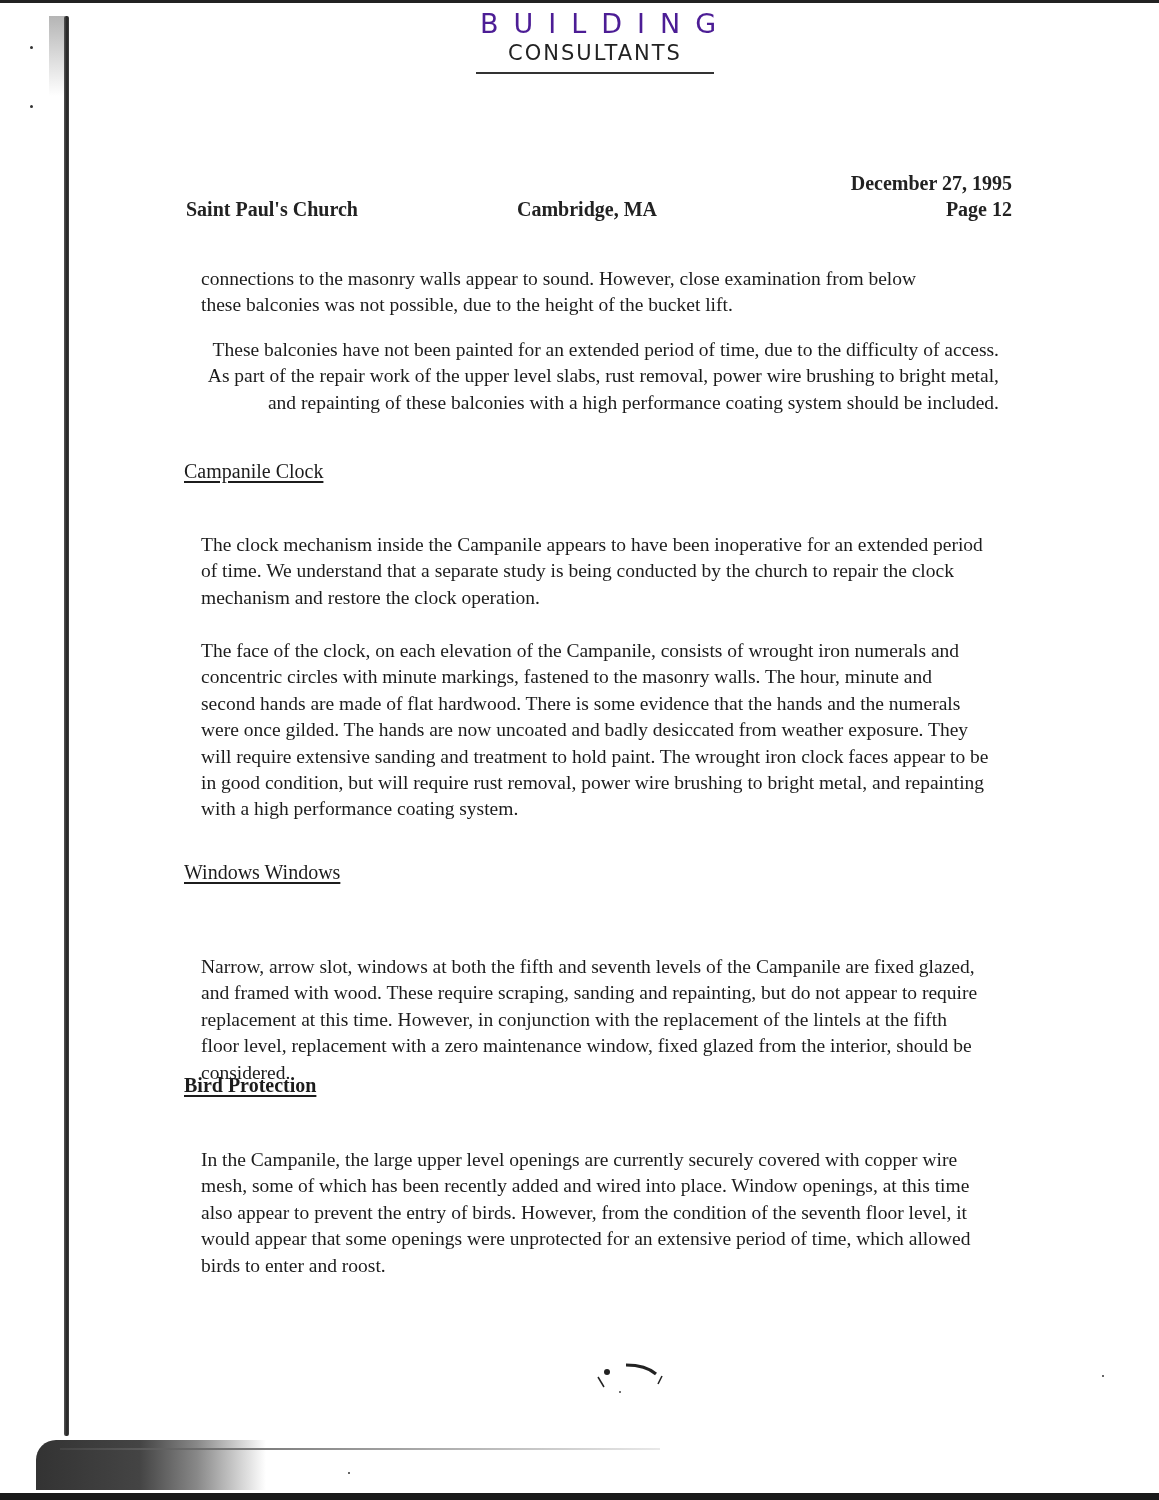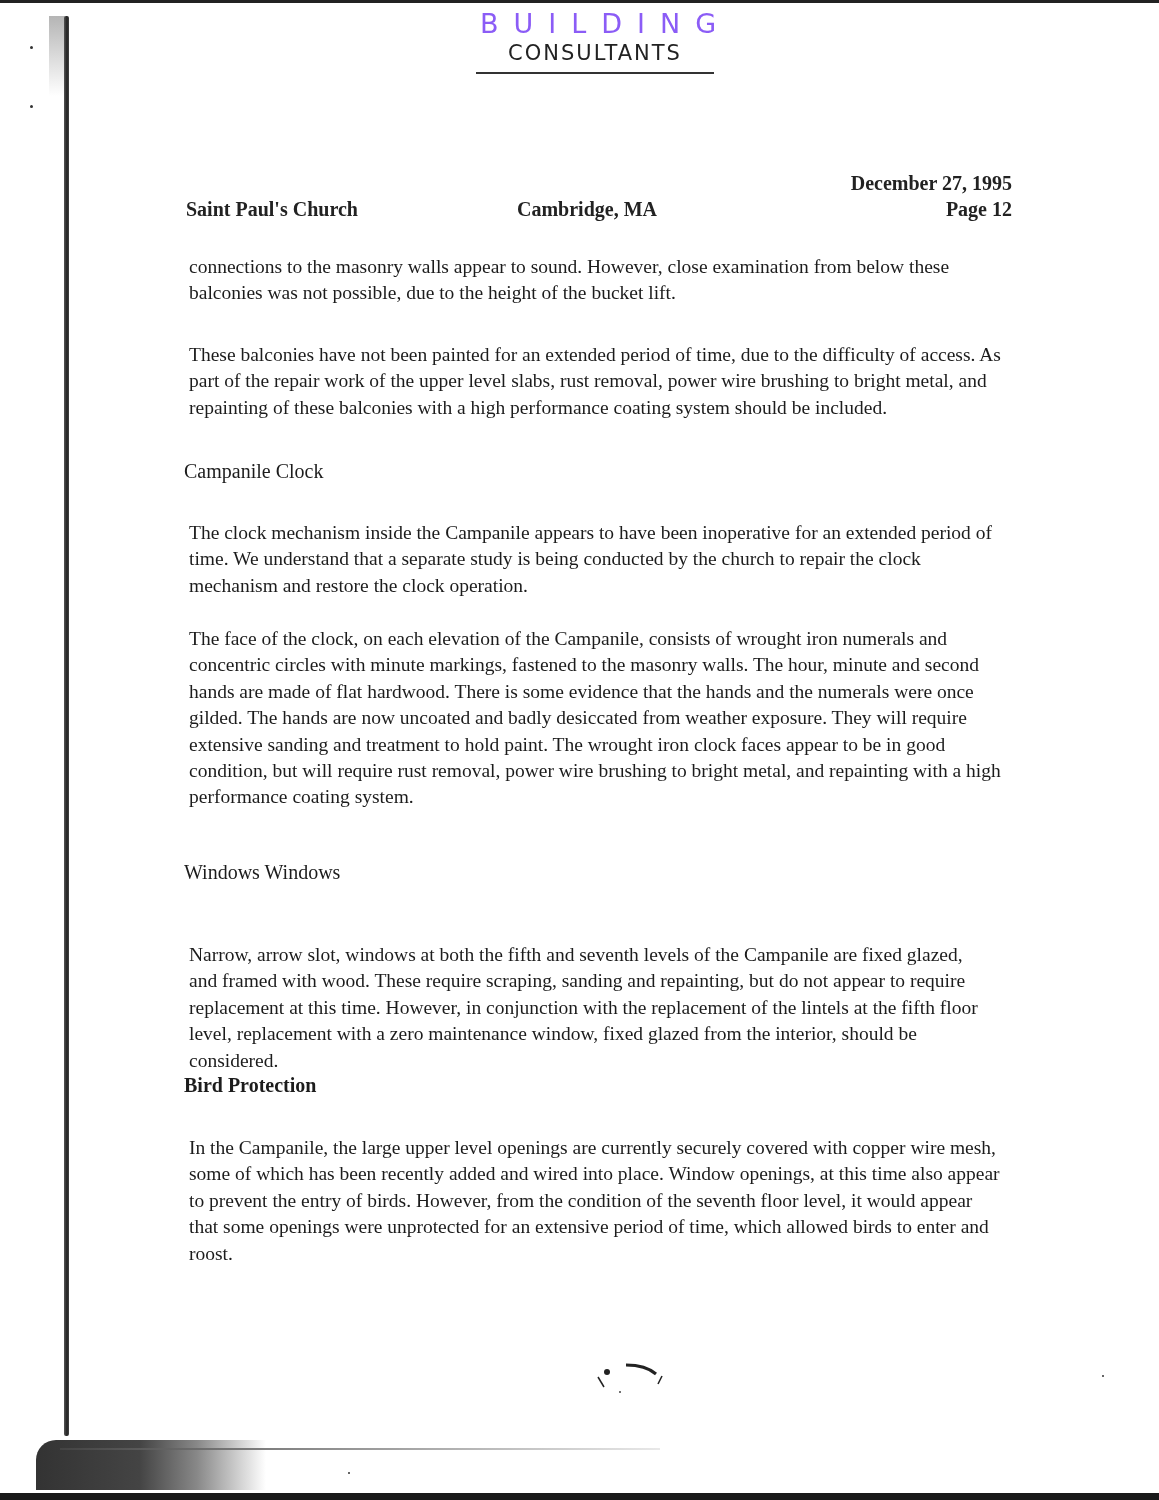--- a/index.html
+++ b/index.html
@@ -61,21 +61,21 @@
       width: 250px;
       text-align: center;
     }
     .letterhead .line1 {
       font-family: "DejaVu Sans", sans-serif;
       font-size: 27px;
       letter-spacing: 15px;
       line-height: 28px;
       margin-left: 10px;
       font-weight: normal;
-      color: #8b5cf6;
+      color: #4c1d95;
     }
     .letterhead .line2 {
       font-family: "DejaVu Sans", sans-serif;
       font-size: 21px;
       letter-spacing: 2px;
       line-height: 30px;
       color: #222;
     }
     .letterhead .rule {
       margin: 4px auto 0 auto;
@@ -99,25 +99,26 @@
     .header-right { position: absolute; right: 0; text-align: right; }
 
     .body-text {
       position: absolute;
       left: 185px;
       width: 830px;
       font-size: 19.5px;
       line-height: 26.4px;
       color: #1c1c1c;
     }
-    .body-text p { margin: 4px; }
+    .body-text p { margin: 16px; }
     .heading {
       position: absolute;
       left: 184px;
       font-size: 20px;
+      text-decoration: underline;
       text-underline-offset: 3px;
       color: #1c1c1c;
     }
     .heading.bold { font-weight: bold; }
 
     .mark {
       position: absolute;
       left: 590px; top: 1360px;
       width: 90px; height: 40px;
     }
@@ -149,21 +150,21 @@
   <div class="header-row">
     <span class="header-left">Saint Paul's Church</span>
     <span class="header-mid">Cambridge, MA</span>
     <span class="header-right">Page 12</span>
   </div>
 </div>
 
 <div class="body-text" style="top:250px;width:790px;">
   <p>connections to the masonry walls appear to sound.  However, close examination from below these balconies was not possible, due to the height of the bucket lift.</p>
 </div>
-<div class="body-text" style="top:338px;width:830px;">
+<div class="body-text" style="top:321px;width:830px;text-align:right;">
   <p>These balconies have not been painted for an extended period of time, due to the difficulty of access.  As part of the repair work of the upper level slabs, rust removal, power wire brushing to bright metal, and repainting of these balconies with a high performance coating system should be included.</p>
 </div>
 
 <div class="heading" style="top:460px;">Campanile Clock</div>
 <div class="body-text" style="top:516px;width:815px;">
   <p>The clock mechanism inside the Campanile appears to have been inoperative for an extended period of time.  We understand that a separate study is being conducted by the church to repair the clock mechanism and restore the clock operation.</p>
 </div>
 <div class="body-text" style="top:622px;width:822px;">
   <p>The face of the clock, on each elevation of the Campanile, consists of wrought iron numerals and concentric circles with minute markings, fastened to the masonry walls.  The hour, minute and second hands are made of flat hardwood.  There is some evidence that the hands and the numerals were once gilded.  The hands are now uncoated and badly desiccated from weather exposure.  They will require extensive sanding and treatment to hold paint.  The wrought iron clock faces appear to be in good condition, but will require rust removal, power wire brushing to bright metal, and repainting with a high performance coating system.</p>
 </div>

